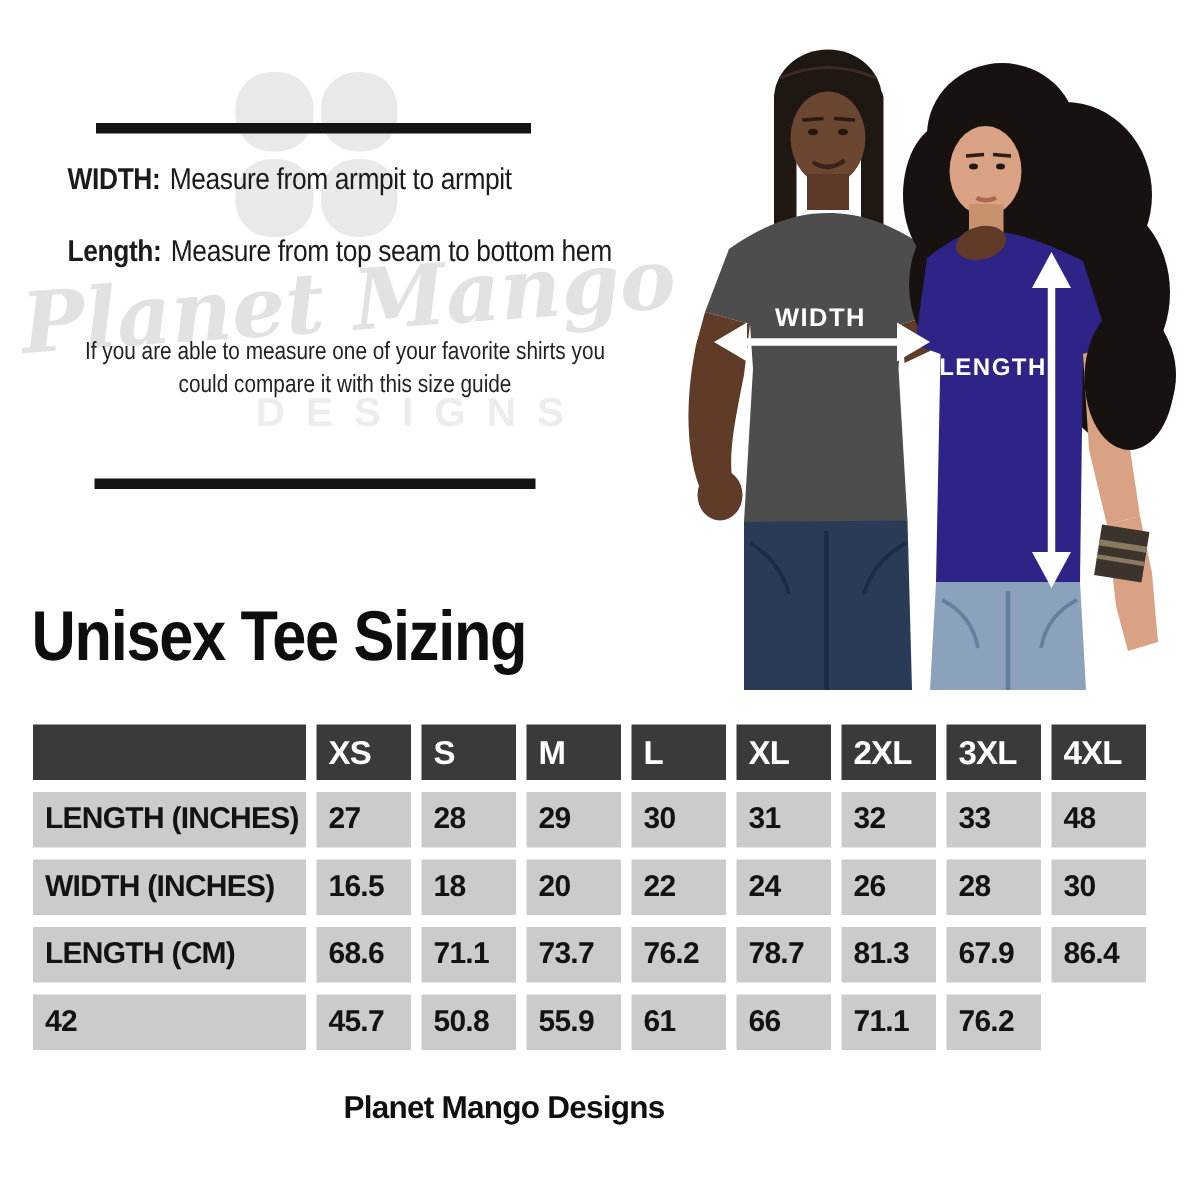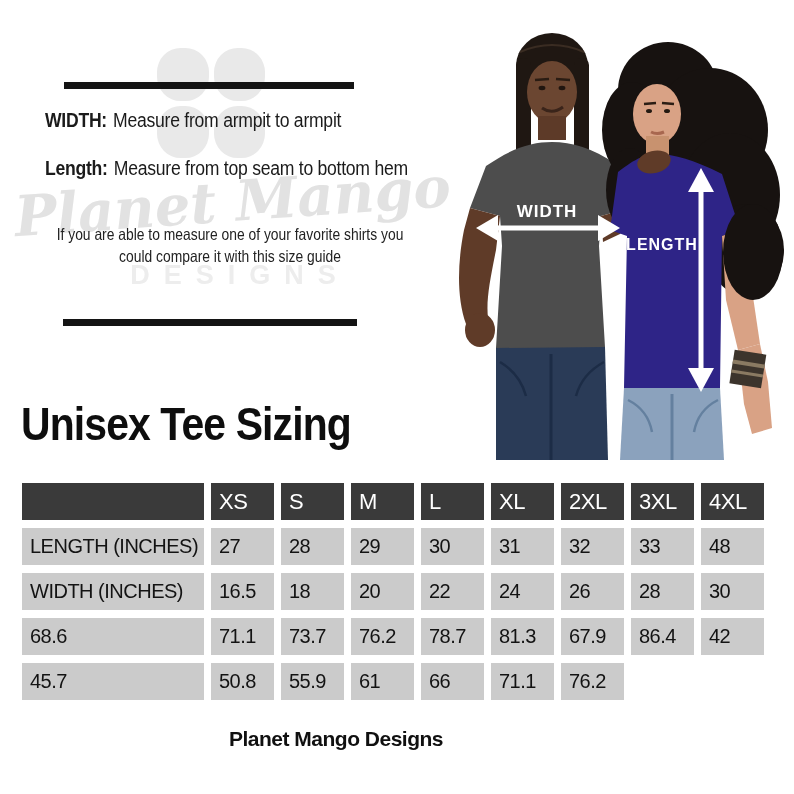--- a/index.html
+++ b/index.html
@@ -9,21 +9,21 @@
     font-family:"Liberation Sans", sans-serif;
     color:#161616;
   }
   
   .clover{position:absolute;left:157px;top:48px;width:108px;height:110px;
     display:grid;grid-template-columns:1fr 1fr;grid-template-rows:1fr 1fr;gap:5px;}
   .clover .petal{background:#e9e9e9;border-radius:46%;}
   .wm-script{position:absolute;left:14px;top:168px;width:440px;
     font-family:"DejaVu Serif", serif;font-style:italic;font-weight:bold;
     font-size:56px;color:#e2e2e2;transform:rotate(-4deg);white-space:nowrap;}
-  .wm-designs{position:absolute;left:90px;top:260px;width:300px;text-align:center;
+  .wm-designs{position:absolute;left:90px;top:260px;width:300px;text-align:right;
     font-size:27px;color:#ededed;letter-spacing:14px;font-weight:bold;}
   
   .bar{position:absolute;height:7px;background:#141414;}
   #bar-top{left:64px;top:82px;width:290px;}
   #bar-bottom{left:63px;top:319px;width:294px;}
   .instr{position:absolute;left:45px;font-size:20px;letter-spacing:-0.3px;
     white-space:nowrap;transform:scaleX(0.88);transform-origin:left center;color:#1b1b1b;}
   #instr-width{top:109px;}
   #instr-length{top:157px;}
   .instr .lbl{font-weight:bold;margin-right:7px;}
@@ -35,21 +35,21 @@
   
   .heading{position:absolute;left:21px;top:396px;font-size:47px;font-weight:bold;
     letter-spacing:-1px;color:#0e0e0e;white-space:nowrap;
     transform:scaleX(0.87);transform-origin:left top;}
   .footer{position:absolute;left:0;top:727px;width:672px;text-align:center;
     font-size:21px;font-weight:bold;letter-spacing:-0.5px;color:#101010;}
   
   .size-table{position:absolute;left:22px;top:483px;
     display:grid;grid-template-columns:182px repeat(8,63px);gap:8px 7px;}
   .size-table .cell{height:37px;line-height:37px;padding-left:8px;
-    font-weight:normal;font-size:20px;letter-spacing:-0.5px;color:#131313;
+    font-weight:bold;font-size:20px;letter-spacing:-0.5px;color:#131313;
     background:var(--cell-bg,#cbcbcb);overflow:hidden;white-space:nowrap;}
   .size-table .head{background:var(--header-bg,#3a3a3a);color:#ffffff;font-size:22px;}
 </style>
 </head>
 <body style="--header-bg: #3a3a3a; --cell-bg: #cbcbcb;">
 
 <div class="clover">
   <div class="petal"></div>
   <div class="petal"></div>
   <div class="petal"></div>
@@ -162,20 +162,21 @@
     <div class="cell">48</div>
     <div class="cell">WIDTH (INCHES)</div>
     <div class="cell">16.5</div>
     <div class="cell">18</div>
     <div class="cell">20</div>
     <div class="cell">22</div>
     <div class="cell">24</div>
     <div class="cell">26</div>
     <div class="cell">28</div>
     <div class="cell">30</div>
+    <div class="cell">LENGTH (CM)</div>
     <div class="cell">68.6</div>
     <div class="cell">71.1</div>
     <div class="cell">73.7</div>
     <div class="cell">76.2</div>
     <div class="cell">78.7</div>
     <div class="cell">81.3</div>
     <div class="cell">67.9</div>
     <div class="cell">86.4</div>
     <div class="cell">42</div>
     <div class="cell">45.7</div>

